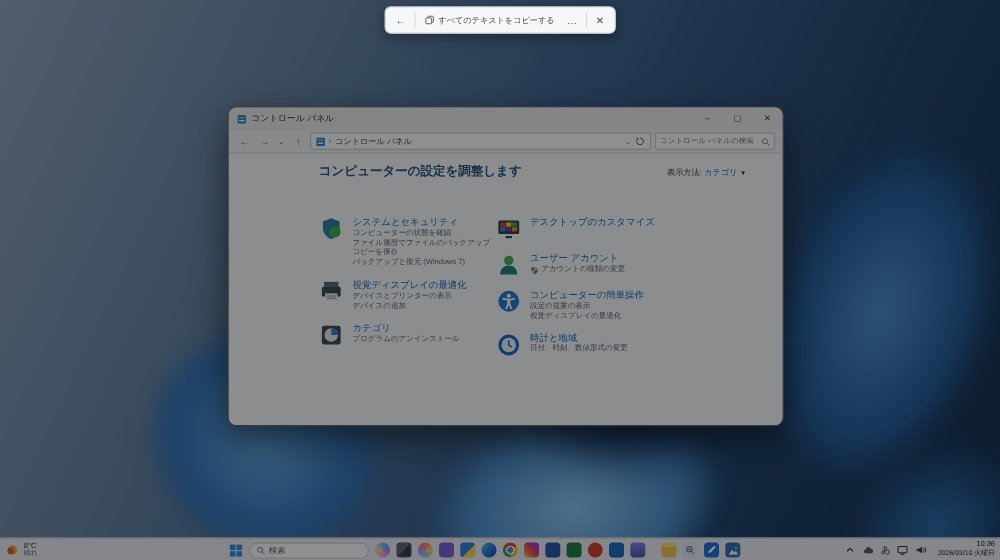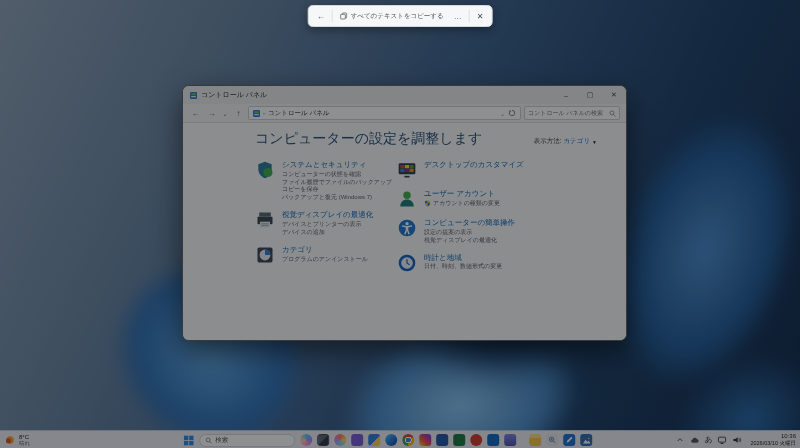--- a/index.html
+++ b/index.html
@@ -39,25 +39,25 @@
   .addr-text { font-size:6.5px; color:#333; white-space:nowrap; }
   .addr-sep { font-size:6px; color:#888; }
   .addr-spacer { flex:1; }
   .searchbox { width:96px; height:14px; background:#fff; border:1px solid #d0d0d0; border-radius:2px;
                display:flex; align-items:center; padding:0 3px; }
   .searchbox input { border:none; outline:none; flex:1; font-size:6px; color:#555; min-width:0;
                      font-family:"Liberation Sans","DejaVu Sans",sans-serif; background:transparent; }
   .content { flex:1; background:#fbfbfb; padding-top:7px; }
   .content-inner { margin-left:72px; width:342px; }
   .heading-row { display:flex; align-items:baseline; justify-content:space-between; }
-  .heading { font-size:14px; font-weight:400; color:#28527e; }
+  .heading { font-size:10px; font-weight:700; color:#28527e; }
   .viewby { font-size:6.5px; color:#333; display:flex; align-items:center; gap:2px; }
   .viewby a { color:#0a66b8; text-decoration:none; }
   .viewby .caret { font-size:5px; color:#222; }
-  .columns { display:flex; margin-top:12px; }
+  .columns { display:flex; margin-top:29px; }
   .col { display:flex; flex-direction:column; gap:9px; }
   .col.left { width:142px; flex:none; }
   .col.right { flex:1; }
   .cat { display:flex; gap:7px; }
   .cat-ico { width:20px; height:20px; flex:none; }
   .cat-ico svg { width:20px; height:20px; display:block; }
   .cat-body { display:flex; flex-direction:column; gap:1px; padding-top:1px; }
   .cat-title { font-size:7.5px; color:#0a66b8; text-decoration:none; line-height:8.5px; }
   .cat-link { font-size:6px; color:#5a646e; text-decoration:none; line-height:7.2px;
               display:flex; align-items:center; gap:2px; }

